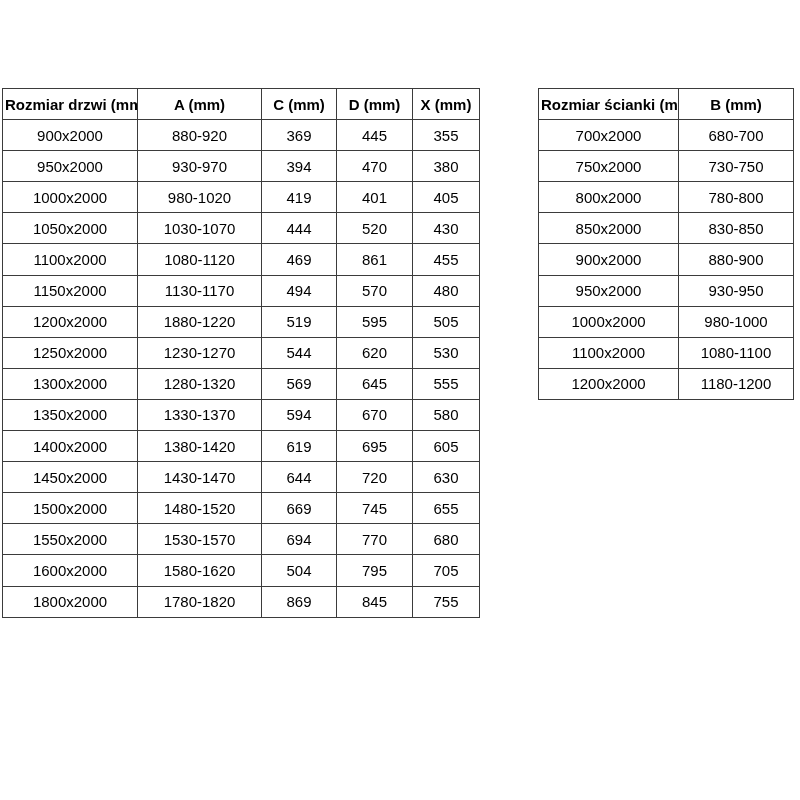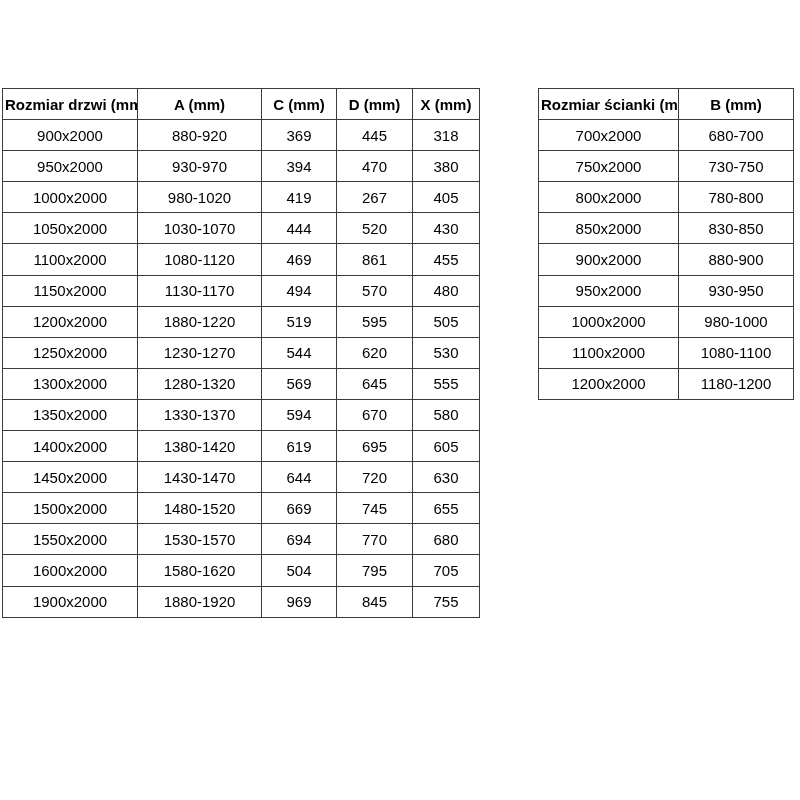--- a/index.html
+++ b/index.html
@@ -71,34 +71,34 @@
           <th>D (mm)</th>
           <th>X (mm)</th>
         </tr>
       </thead>
       <tbody>
         <tr>
           <td>900x2000</td>
           <td>880-920</td>
           <td>369</td>
           <td>445</td>
-          <td>318</td>
+          <td>355</td>
         </tr>
         <tr>
           <td>950x2000</td>
           <td>930-970</td>
           <td>394</td>
           <td>470</td>
           <td>380</td>
         </tr>
         <tr>
           <td>1000x2000</td>
           <td>980-1020</td>
           <td>419</td>
-          <td>267</td>
+          <td>401</td>
           <td>405</td>
         </tr>
         <tr>
           <td>1050x2000</td>
           <td>1030-1070</td>
           <td>444</td>
           <td>520</td>
           <td>430</td>
         </tr>
         <tr>
@@ -172,23 +172,23 @@
           <td>680</td>
         </tr>
         <tr>
           <td>1600x2000</td>
           <td>1580-1620</td>
           <td>504</td>
           <td>795</td>
           <td>705</td>
         </tr>
         <tr>
-          <td>1900x2000</td>
-          <td>1880-1920</td>
-          <td>969</td>
+          <td>1800x2000</td>
+          <td>1780-1820</td>
+          <td>869</td>
           <td>845</td>
           <td>755</td>
         </tr>
       </tbody>
     </table>
 
   <table class="size-table" id="walls-table">
       <colgroup>
         <col style="width: 140px;">
         <col style="width: 115px;">

